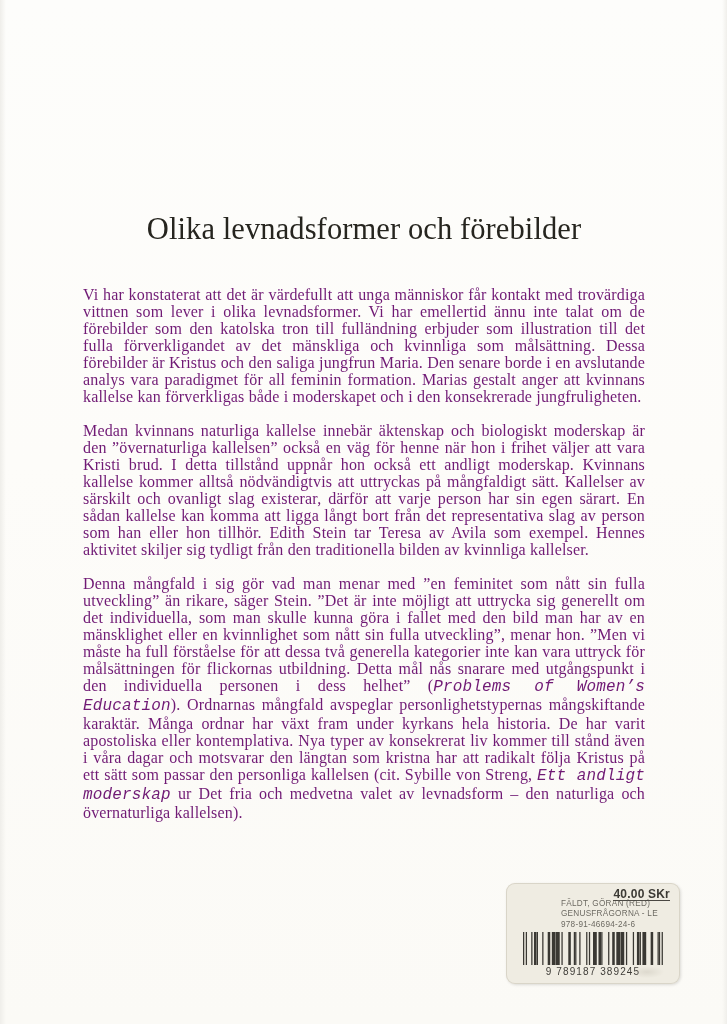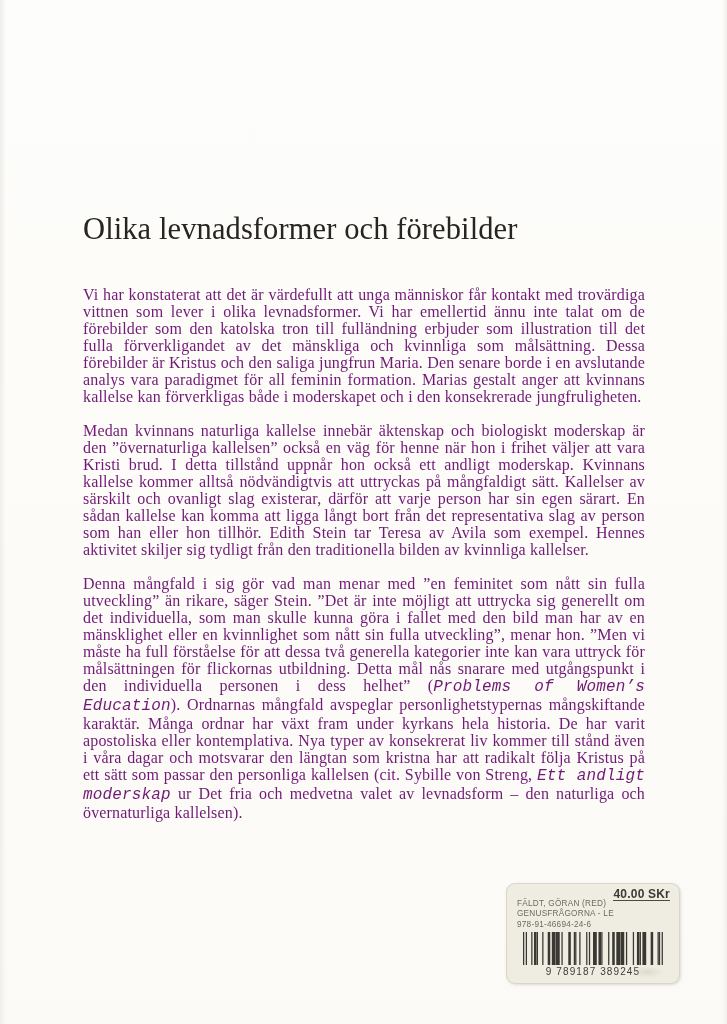--- a/index.html
+++ b/index.html
@@ -39,21 +39,21 @@
   .content {
     position: absolute;
     left: 83px;
     top: 0;
     width: 562px;
   }
 
   .chapter-title {
     font-size: 30.5px;
     font-weight: 400;
-    text-align: left;
+    text-align: center;
     letter-spacing: 0.1px;
     color: #26251f;
     margin: 0;
     padding-top: 213px;
     line-height: 1.1;
   }
 
   .body-text {
     margin-top: 39px;
   }
@@ -102,21 +102,21 @@
   .label-lines {
     position: absolute;
     left: 11px;
     top: 16px;
     font-size: 8.2px;
     line-height: 10.4px;
     letter-spacing: 0.25px;
     color: #56534c;
     white-space: nowrap;
   }
-  .label-lines div { opacity: 0.86; }
+  .label-lines div { opacity: 0.86; margin-left: 44px; }
 
   .barcode-wrap {
     position: absolute;
     left: 17px;
     top: 49px;
     width: 140px;
     height: 48px;
   }
   .barcode-bars {
     height: 33px;

